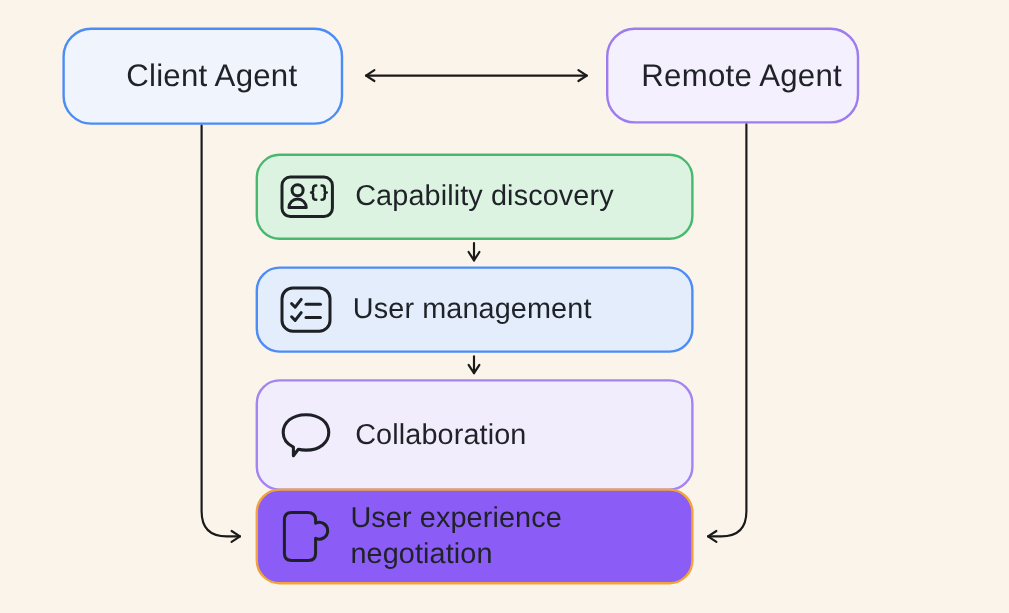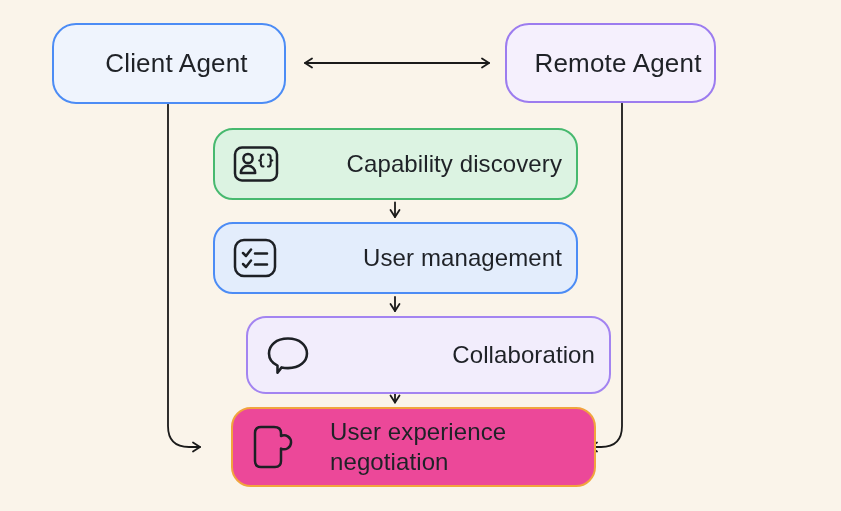--- a/index.html
+++ b/index.html
@@ -13,26 +13,26 @@
     display:flex;align-items:center;background:#fff;padding-left:15px;
   }
   .top-node{
     border-radius:24px;justify-content:center;
     font-size:26px;font-weight:500;letter-spacing:.2px;
   }
   #client-agent{left:52px;top:23px;width:234px;height:81px;}
   #remote-agent{left:505px;top:23px;width:211px;height:80px;}
   .flow-node{
     left:213px;width:365px;border-radius:20px;
-    justify-content:space-between;padding:0 14px 0 18px;gap:17px;
+    justify-content:flex-start;padding:0 14px 0 18px;gap:17px;
     font-size:24px;font-weight:500;letter-spacing:.1px;
   }
   #capability-discovery{top:128px;height:72px;}
   #task-management{top:222px;height:72px;}
-  #collaboration{top:316px;height:78px;margin-left:33px;}
+  #collaboration{top:316px;height:93px;}
   #user-experience-negotiation{top:407px;height:80px;}
   #user-experience-negotiation .label{line-height:30px;max-width:250px;}
   .icon{flex:0 0 auto;display:flex;align-items:center;}
   .icon svg{stroke:#1D2025;fill:none;stroke-linecap:round;stroke-linejoin:round;}
   svg.overlay{position:absolute;left:0;top:0;pointer-events:none;}
   .arrow{stroke:#1A1A1A;stroke-width:1.8;fill:none;stroke-linecap:round;}
 </style>
 </head>
 <body>
 
@@ -90,21 +90,21 @@
     <span class="icon">
       <svg width="46" height="39" viewBox="0 0 44 38" stroke-width="2.5">
         <path d="M21 2.5 C32.5 2.5 39.5 9 39.5 17 C39.5 24.8 32.5 31.3 21 31.3
                  C18.8 31.3 16.7 31.1 14.8 30.6 L10.8 35.8 L10.8 28.9
                  C5.7 26.4 2.5 22 2.5 17 C2.5 9 9.5 2.5 21 2.5 Z"></path>
       </svg>
     </span>
     <span class="label">Collaboration</span>
   </div>
 
-  <div class="node flow-node" id="user-experience-negotiation" style="background: #ec4899; border-color: rgb(241, 164, 62); margin-left: 18px;">
+  <div class="node flow-node" id="user-experience-negotiation" style="background: #8b5cf6; border-color: rgb(241, 164, 62);">
     <span class="icon">
       <svg width="42" height="46" viewBox="0 0 42 46" stroke-width="2.5">
         <path d="M10 3 H23 Q30 3 30 9 V12 A7 7 0 1 1 30 24.6 V37
                  Q30 43 24 43 H10 Q4 43 4 37 V9 Q4 3 10 3 Z"></path>
       </svg>
     </span>
     <span class="label">User experience negotiation</span>
   </div>
 
 </div>

